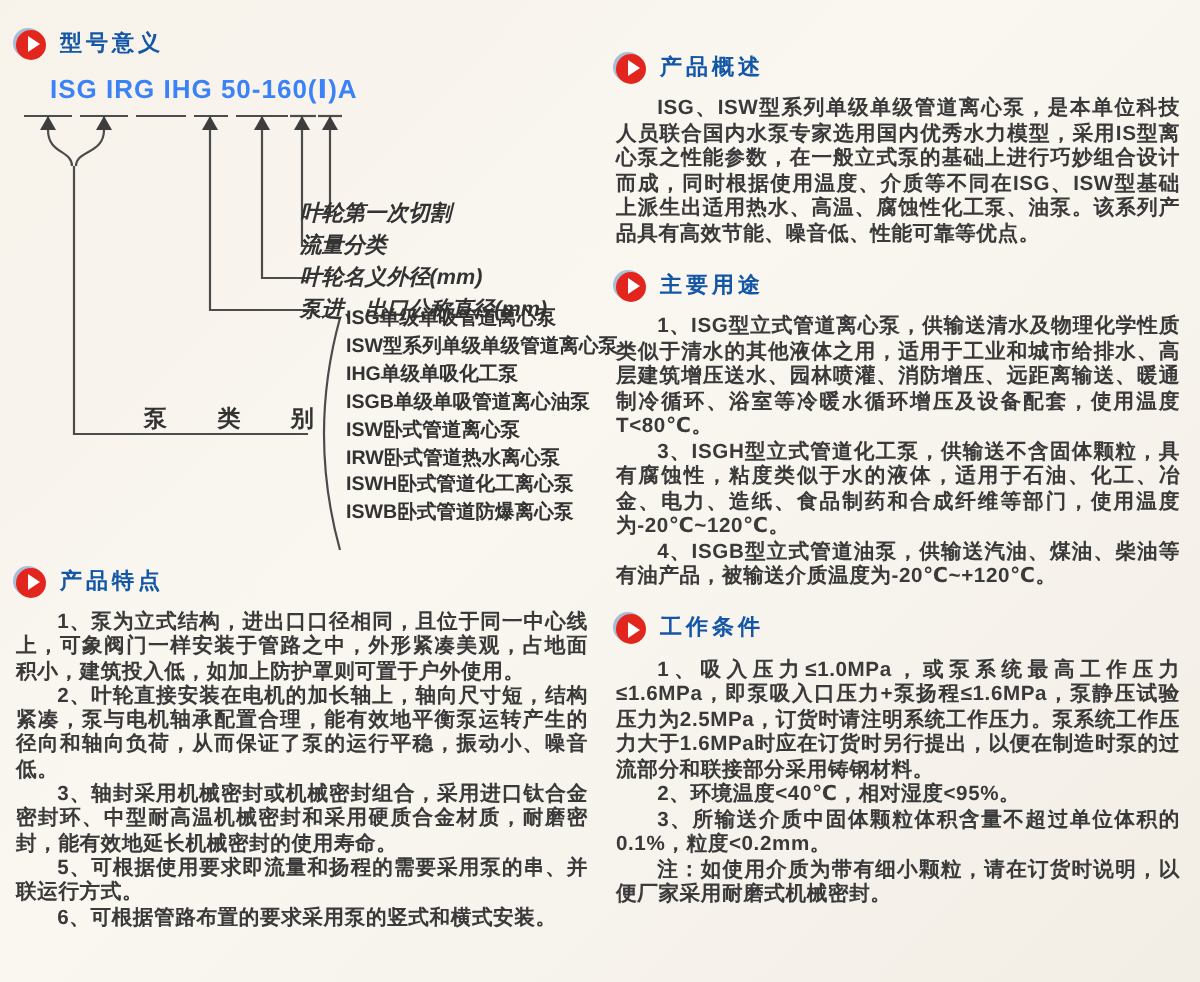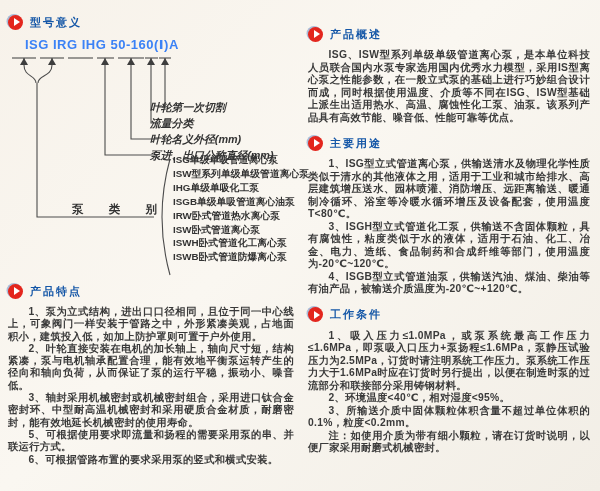--- a/index.html
+++ b/index.html
@@ -106,22 +106,22 @@
       <div class="callout" style="top:96px">叶轮名义外径(mm)</div>
       <div class="callout" style="top:112px">泵进、出口公称直径(mm)</div>
 
       <div class="cat-label">泵 类 别</div>
 
       <div class="cat-list">
         <div class="cat-item">ISG单级单吸管道离心泵</div>
         <div class="cat-item">ISW型系列单级单级管道离心泵</div>
         <div class="cat-item">IHG单级单吸化工泵</div>
         <div class="cat-item">ISGB单级单吸管道离心油泵</div>
+        <div class="cat-item">ISW卧式管道离心泵</div>
         <div class="cat-item">IRW卧式管道热水离心泵</div>
-        <div class="cat-item">ISW卧式管道离心泵</div>
         <div class="cat-item">ISWH卧式管道化工离心泵</div>
         <div class="cat-item">ISWB卧式管道防爆离心泵</div>
       </div>
     </div>
 
     <div class="sec-head">
       <span class="play"></span>
       <h2 class="sec-title">产品特点</h2>
     </div>
 

